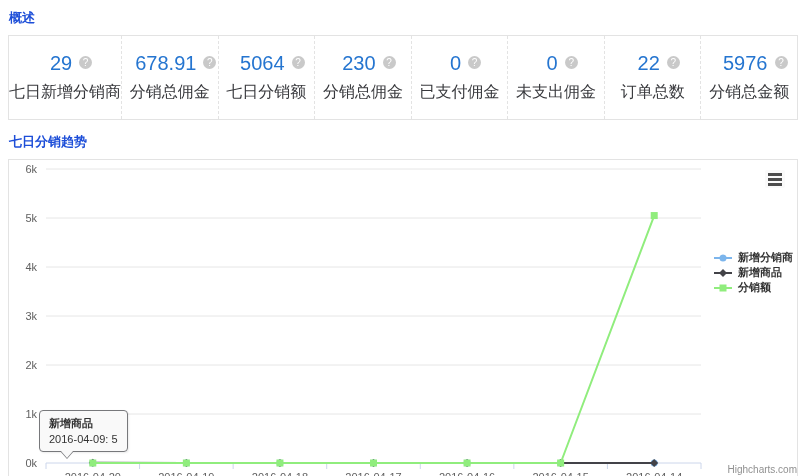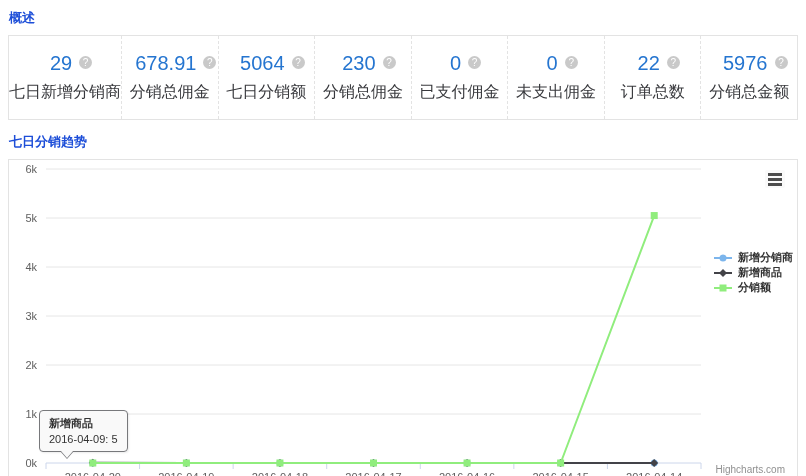--- a/index.html
+++ b/index.html
@@ -45,21 +45,21 @@
     border-color: #77787b transparent transparent transparent; }
   .tooltip::after { bottom: -6.5px; border-width: 7px 6px 0 6px;
     left: 21px; border-color: #f9f9f9 transparent transparent transparent; }
 
   .burger { position: absolute; right: 12px; top: 10px; width: 20px;
     height: 18px; display: flex; flex-direction: column; gap: 2px;
     justify-content: center; align-items: center; cursor: pointer;
     background: #fafafa; border-radius: 2px; padding: 2px; }
   .burger span { display: block; width: 14px; height: 3px; background: #4d4d4d; }
 
-  .credit { position: absolute; right: 12px; bottom: 6px; font-size: 10px;
+  .credit { position: absolute; right: 0; bottom: 6px; font-size: 10px;
     color: #909090; cursor: pointer; }
 </style>
 </head>
 <body>
 
 <div>
   <div class="section-title">概述</div>
 
   <div class="stats-box">
     <div class="stat-card">

